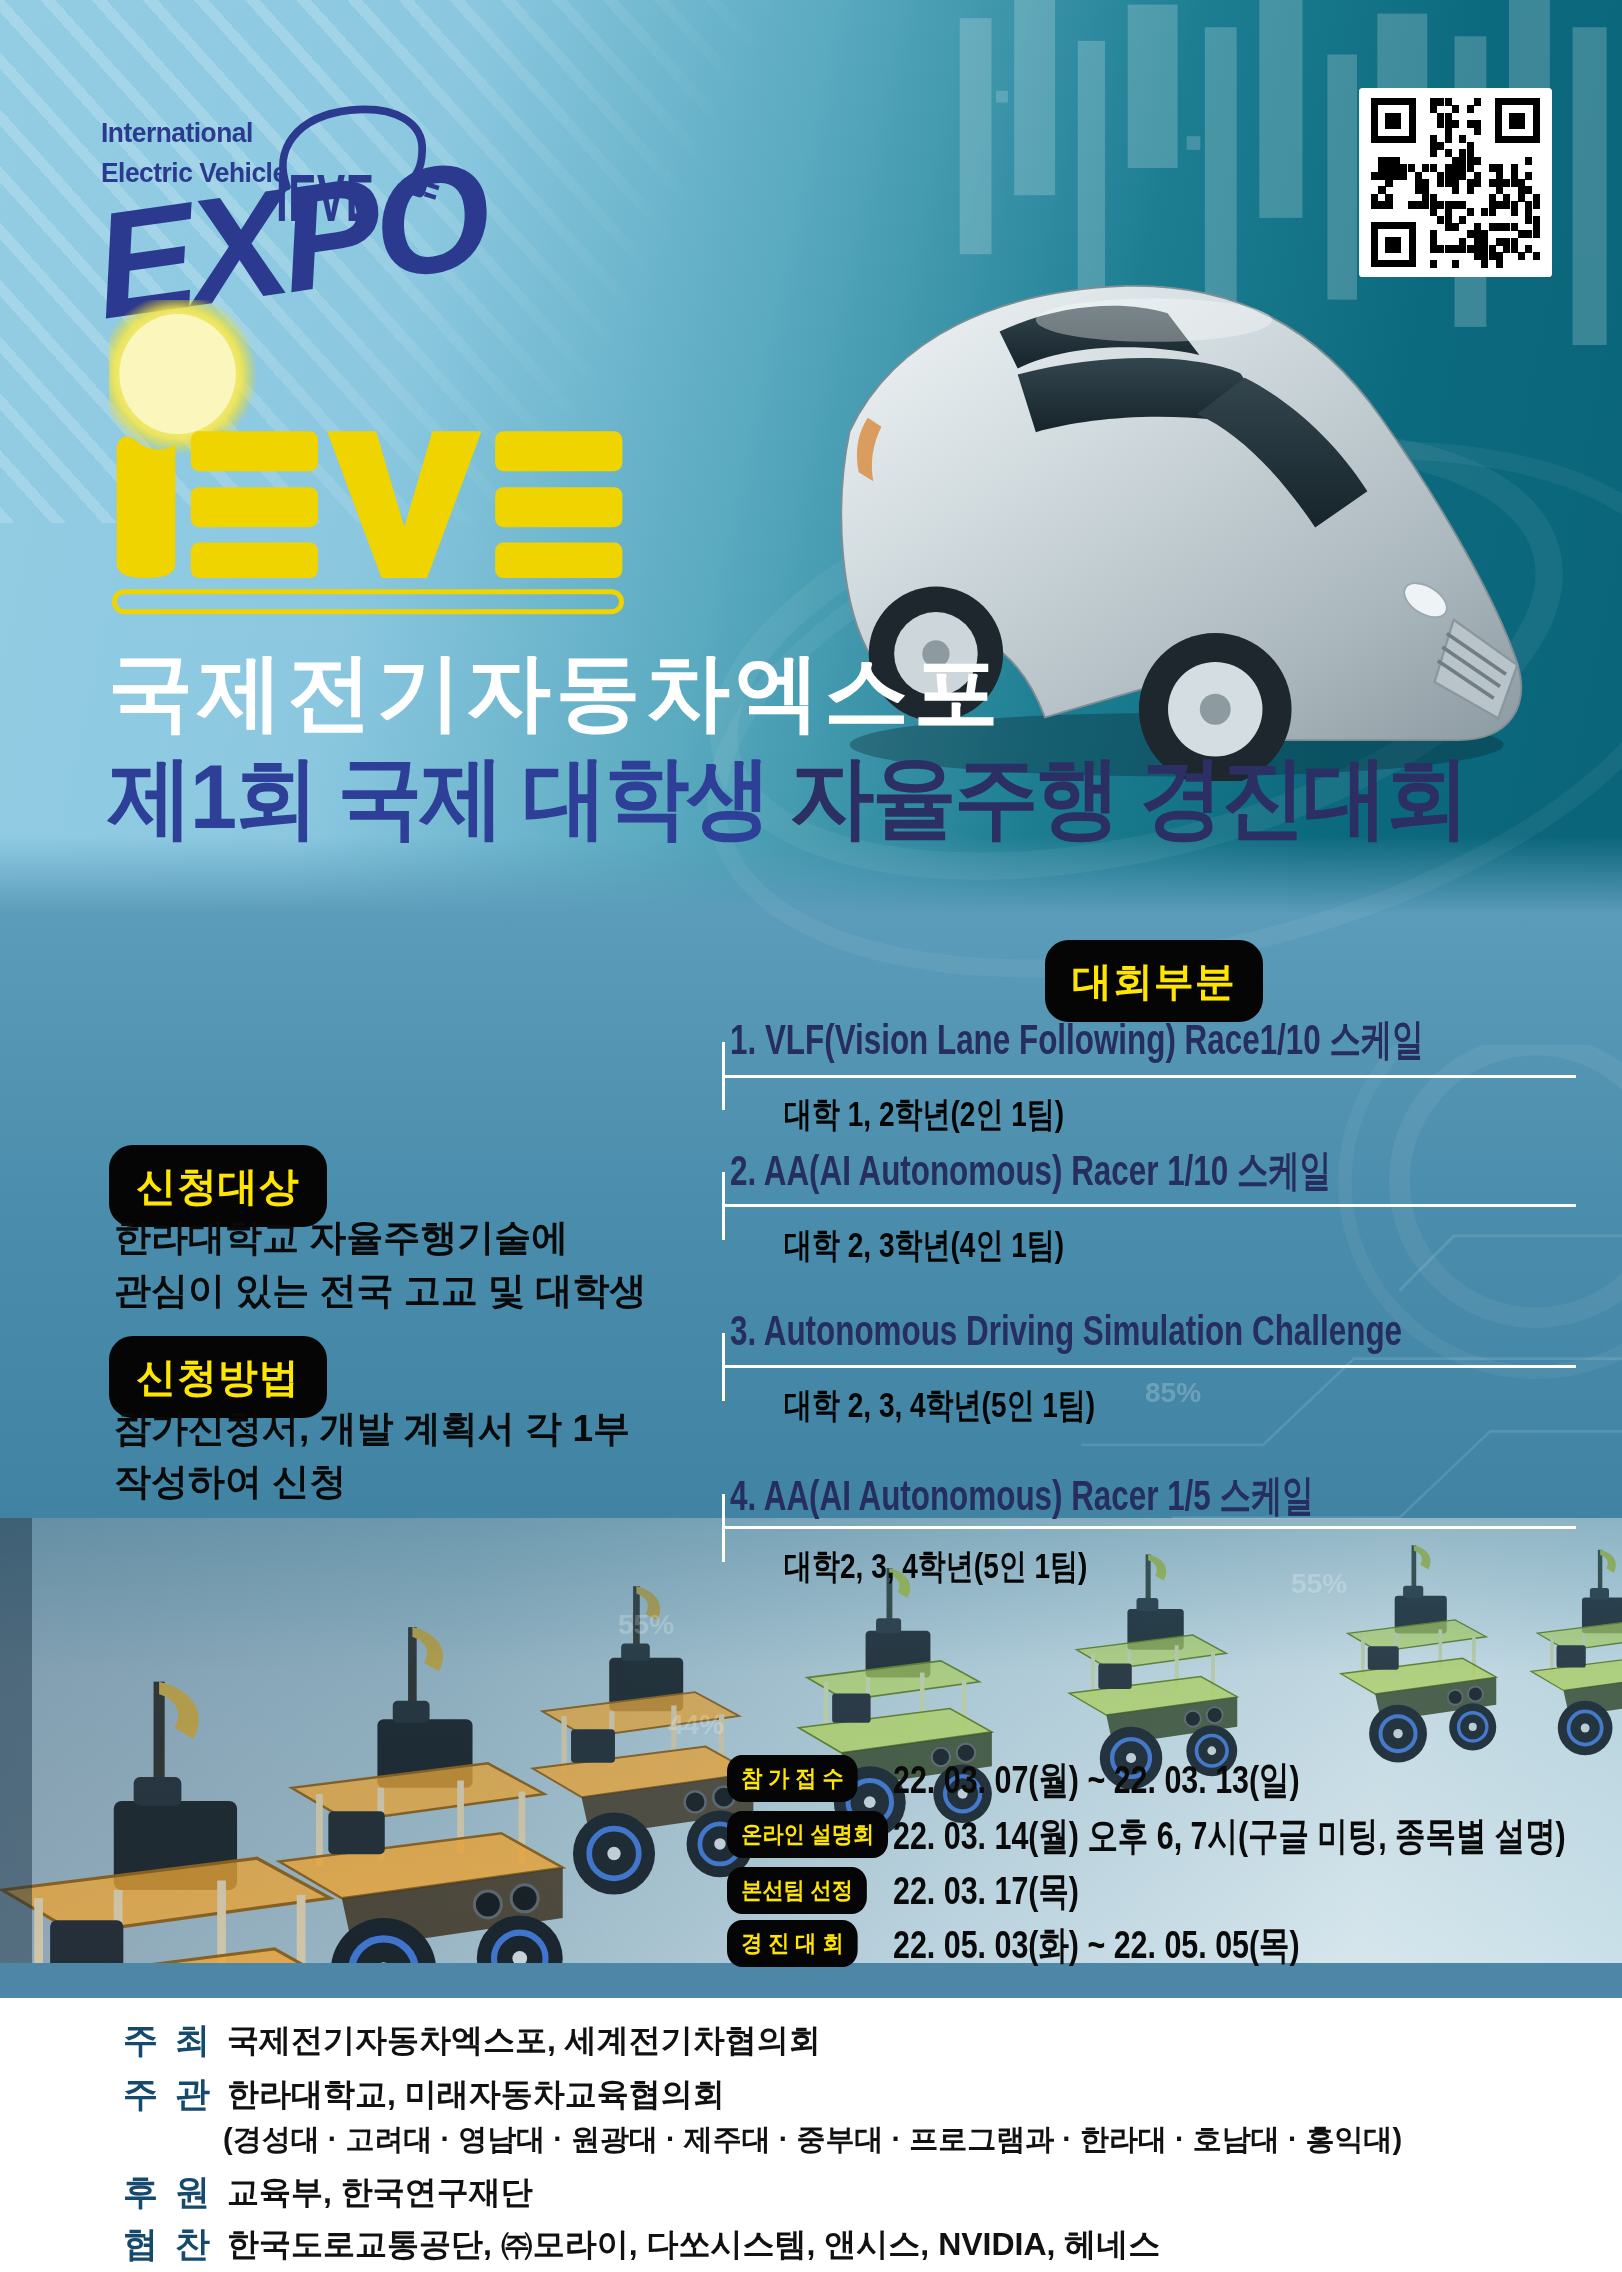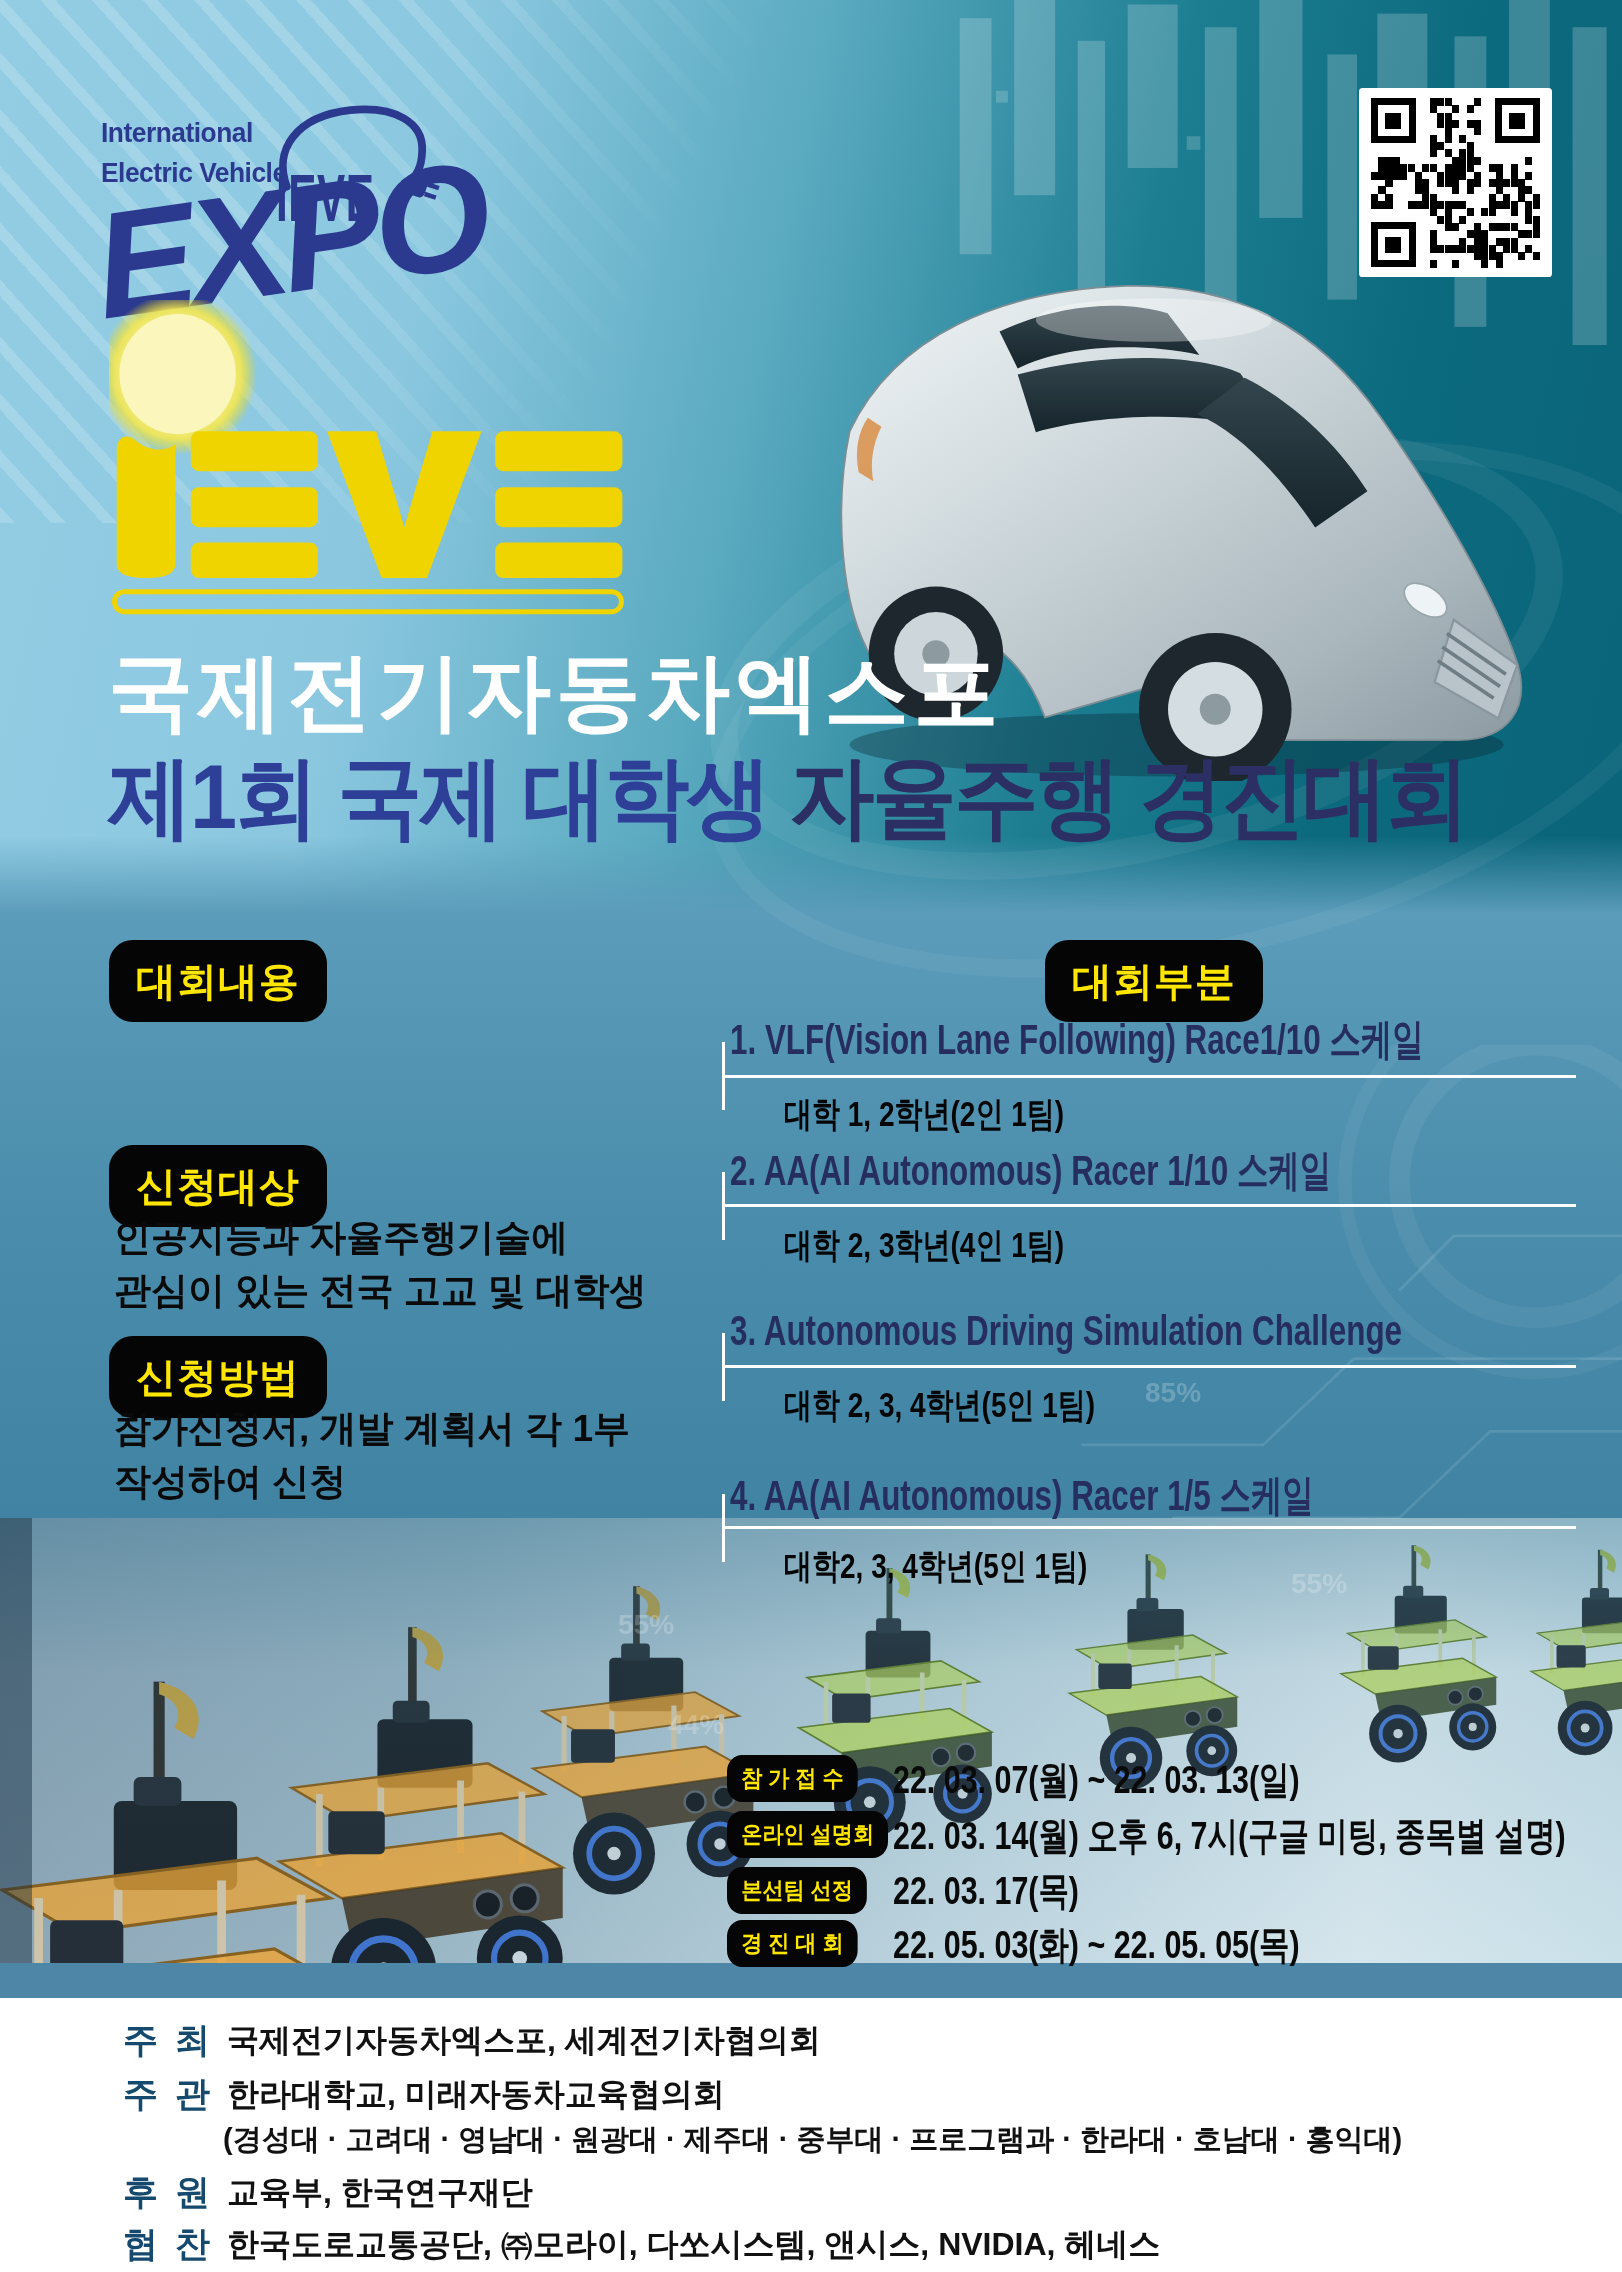--- a/index.html
+++ b/index.html
@@ -356,25 +356,24 @@
       <rect x="850" y="534" width="280" height="78" rx="18"></rect>
     </g>
     <rect x="12" y="642" width="1116" height="44" rx="22" fill="none" stroke="#f0d400" stroke-width="11"></rect>
   </svg>
 
   <div class="abs title-top">국제전기자동차엑스포</div>
   <div class="abs title-main">
     <span class="p1">제1회 국제 대학생 </span><span class="p2">자율주행 경진대회</span>
   </div>
 
-  <div class="abs pill" style="left:109px;top:940px">대회내용</div>
 
   <div class="abs pill" style="left:109px;top:1145px">신청대상</div>
   <div class="abs body-txt" style="left:114px;top:1212px">
-    <div>인공지능과 자율주행기술에</div>
+    <div>한라대학교 자율주행기술에</div>
     <div>관심이 있는 전국 고교 및 대학생</div>
   </div>
 
   <div class="abs pill" style="left:109px;top:1336px">신청방법</div>
   <div class="abs body-txt" style="left:114px;top:1403px">
     <div>참가신청서, 개발 계획서 각 1부</div>
     <div>작성하여 신청</div>
   </div>
 
 

